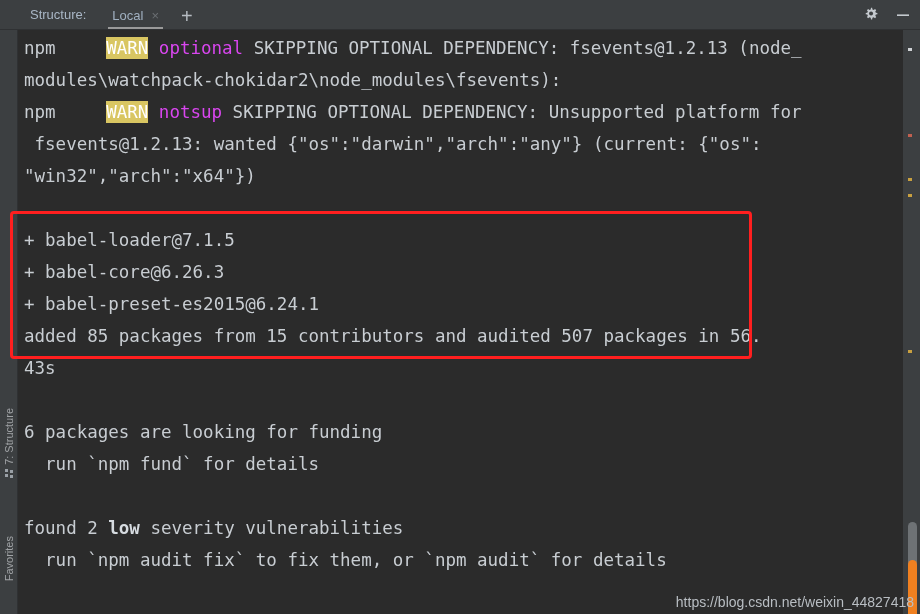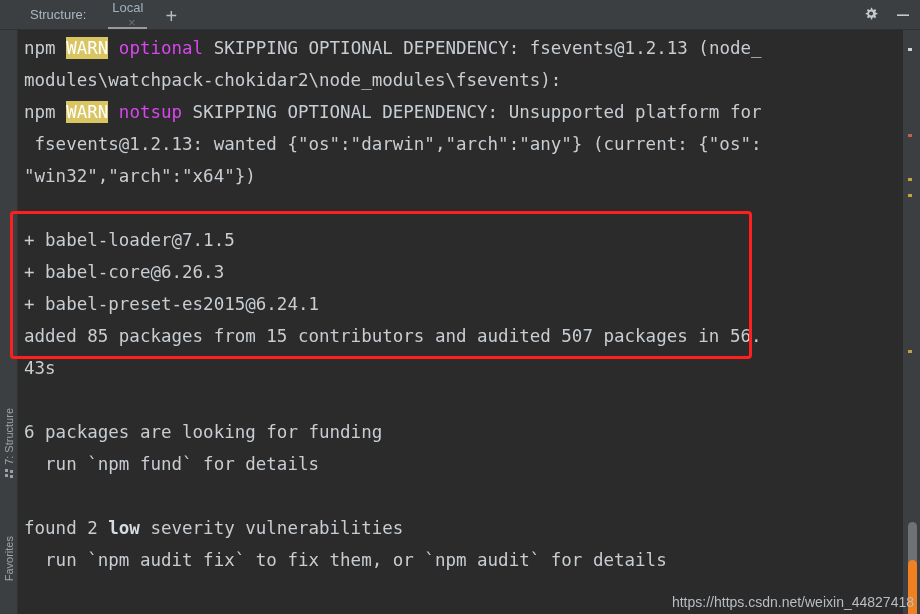--- a/index.html
+++ b/index.html
@@ -42,21 +42,20 @@
     line-height: 30px;
     white-space: nowrap;
   }
   .tab-local {
     position: relative;
     margin-left: 22px;
     height: 30px;
     display: flex;
     align-items: center;
     padding: 0 4px;
-    flex-direction: column;
   }
   .tab-local .tname {
     font-family: "Liberation Sans", sans-serif;
     font-size: 13px;
     color: #a0b0c0;
     white-space: nowrap;
   }
   .tab-local .tclose {
     font-family: "Liberation Sans", sans-serif;
     font-size: 13px;
@@ -152,20 +151,21 @@
     color: #c8cdd2;
     white-space: pre;
     padding-left: 6px;
     box-sizing: border-box;
   }
   .line { height: 32px; white-space: pre; }
   .warn {
     background: #d9c662;
     color: #ffffff;
     padding: 1px 0px;
+    margin-left: 40px;
   }
   .magenta { color: #d946ef; }
   .bold { font-weight: bold; color: #d6dbe0; text-align: center; }
 
   
   .redbox {
     position: absolute;
     left: 10px;
     top: 211px;
     width: 742px;
@@ -285,14 +285,14 @@
       <i style="top:18px;background:#d0d3d6;"></i>
       <i style="top:104px;background:#c06050;"></i>
       <i style="top:148px;background:#c8a040;"></i>
       <i style="top:164px;background:#c8a040;"></i>
       <i style="top:320px;background:#c8a040;"></i>
     </div>
     <div class="scroll-thumb"></div>
     <div class="scroll-thumb-lo"></div>
   </div>
 
-  <div class="watermark">https://https.csdn.net/weixin_44827418</div>
+  <div class="watermark">https://blog.csdn.net/weixin_44827418</div>
 </div>
 
 </body></html>

